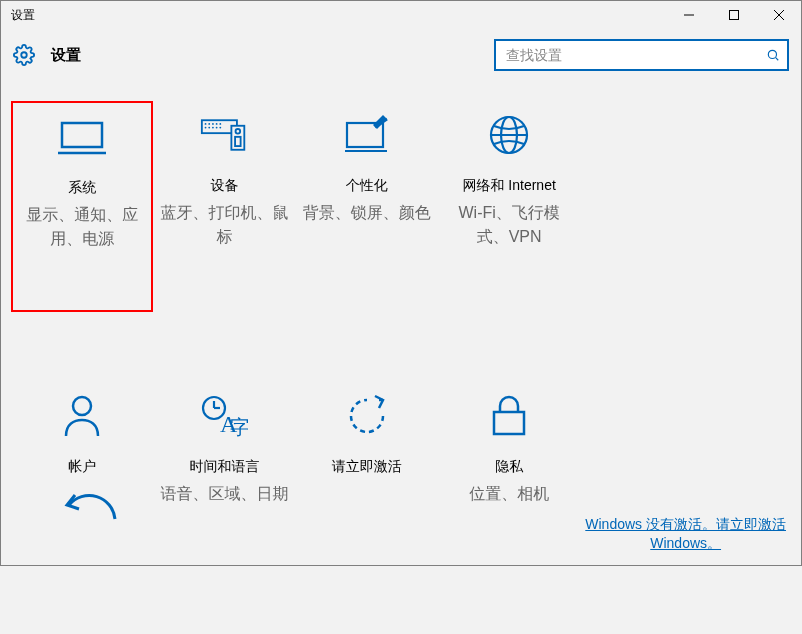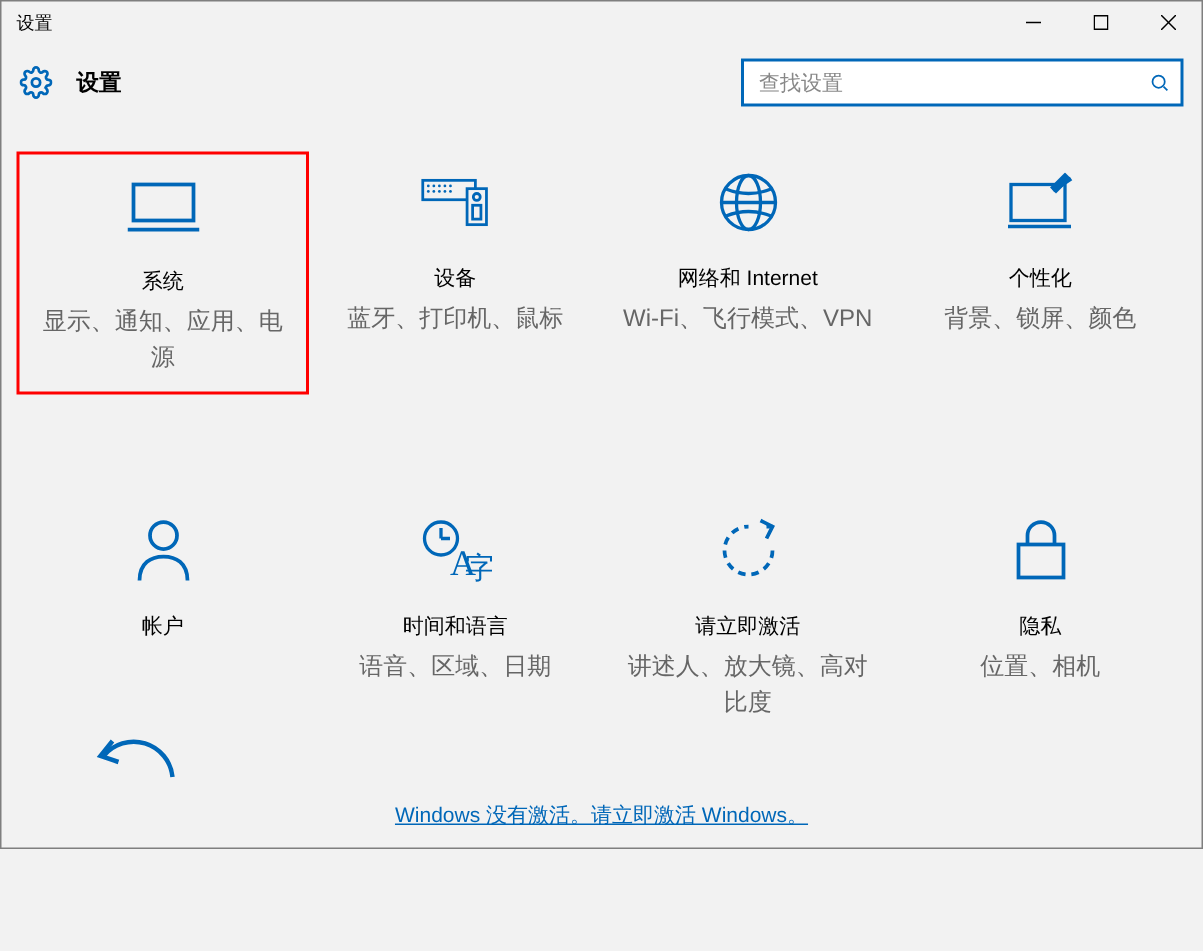--- a/index.html
+++ b/index.html
@@ -84,21 +84,21 @@
   }
   .search-input::placeholder { color: #888; }
   .search-icon { color: #0067b8; width:16px; height:16px; display:flex; align-items:center; justify-content:center;}
 
   
   .content {
     flex: 1;
     padding: 20px 10px 0 10px;
     position: relative;
     display: flex;
-    flex-direction: column;
+    flex-direction: row;
   }
   .grid {
     display: grid;
     grid-template-columns: repeat(4, 1fr);
     row-gap: 70px;
   }
   .tile {
     display: flex;
     flex-direction: column;
     align-items: center;
@@ -227,47 +227,47 @@
             <circle cx="41" cy="16" r="2.5"></circle>
             <rect x="38" y="22" width="6" height="10"></rect>
           </svg>
         </span>
         <div class="tile-title">设备</div>
         <div class="tile-desc">蓝牙、打印机、鼠标</div>
       </div>
 
       <div class="tile">
         <span class="tile-icon">
+          <svg width="48" height="40" viewBox="0 0 48 40" fill="none" stroke="currentColor" stroke-width="2.2">
+            <rect x="4" y="8" width="36" height="24"></rect>
+            <line x1="2" y1="36" x2="44" y2="36"></line>
+            <path d="M32 4 L44 -4" stroke-width="3" transform="translate(0,8)"></path>
+            <path d="M30 14 L40 4 L44 8 L34 18 Z" fill="currentColor" stroke="none" transform="translate(0,-4)"></path>
+          </svg>
+        </span>
+        <div class="tile-title">个性化</div>
+        <div class="tile-desc">背景、锁屏、颜色</div>
+      </div>
+
+      <div class="tile">
+        <span class="tile-icon">
           <svg width="42" height="42" viewBox="0 0 42 42" fill="none" stroke="currentColor" stroke-width="2.2">
             <circle cx="21" cy="21" r="18"></circle>
             <ellipse cx="21" cy="21" rx="8" ry="18"></ellipse>
             <line x1="3" y1="21" x2="39" y2="21"></line>
             <path d="M6 12 Q21 18 36 12"></path>
             <path d="M6 30 Q21 24 36 30"></path>
           </svg>
         </span>
         <div class="tile-title">网络和 Internet</div>
         <div class="tile-desc">Wi-Fi、飞行模式、VPN</div>
       </div>
 
       <div class="tile">
         <span class="tile-icon">
-          <svg width="48" height="40" viewBox="0 0 48 40" fill="none" stroke="currentColor" stroke-width="2.2">
-            <rect x="4" y="8" width="36" height="24"></rect>
-            <line x1="2" y1="36" x2="44" y2="36"></line>
-            <path d="M32 4 L44 -4" stroke-width="3" transform="translate(0,8)"></path>
-            <path d="M30 14 L40 4 L44 8 L34 18 Z" fill="currentColor" stroke="none" transform="translate(0,-4)"></path>
-          </svg>
-        </span>
-        <div class="tile-title">个性化</div>
-        <div class="tile-desc">背景、锁屏、颜色</div>
-      </div>
-
-      <div class="tile">
-        <span class="tile-icon">
           <svg width="40" height="44" viewBox="0 0 40 44" fill="none" stroke="currentColor" stroke-width="2.5">
             <circle cx="20" cy="12" r="9"></circle>
             <path d="M4 42 C4 30 12 26 20 26 C28 26 36 30 36 42"></path>
           </svg>
         </span>
         <div class="tile-title">帐户</div>
       </div>
 
       <div class="tile">
         <span class="tile-icon">
@@ -285,21 +285,20 @@
 
       <div class="tile">
         <span class="tile-icon">
           <svg width="44" height="44" viewBox="0 0 44 44" fill="none" stroke="currentColor" stroke-width="2.5">
             <path d="M38 22 A16 16 0 1 1 22 6" stroke-dasharray="5 4"></path>
             <polyline points="30,2 38,6 34,14" fill="none"></polyline>
             <line x1="34" y1="6" x2="38" y2="6"></line>
           </svg>
         </span>
         <div class="tile-title">请立即激活</div>
-        <div class="tile-desc">讲述人、放大镜、高对比度</div>
       </div>
 
       <div class="tile">
         <span class="tile-icon">
           <svg width="38" height="44" viewBox="0 0 38 44" fill="none" stroke="currentColor" stroke-width="2.5">
             <rect x="4" y="18" width="30" height="22"></rect>
             <path d="M10 18 V12 a9 9 0 0 1 18 0 V18"></path>
           </svg>
         </span>
         <div class="tile-title">隐私</div>

